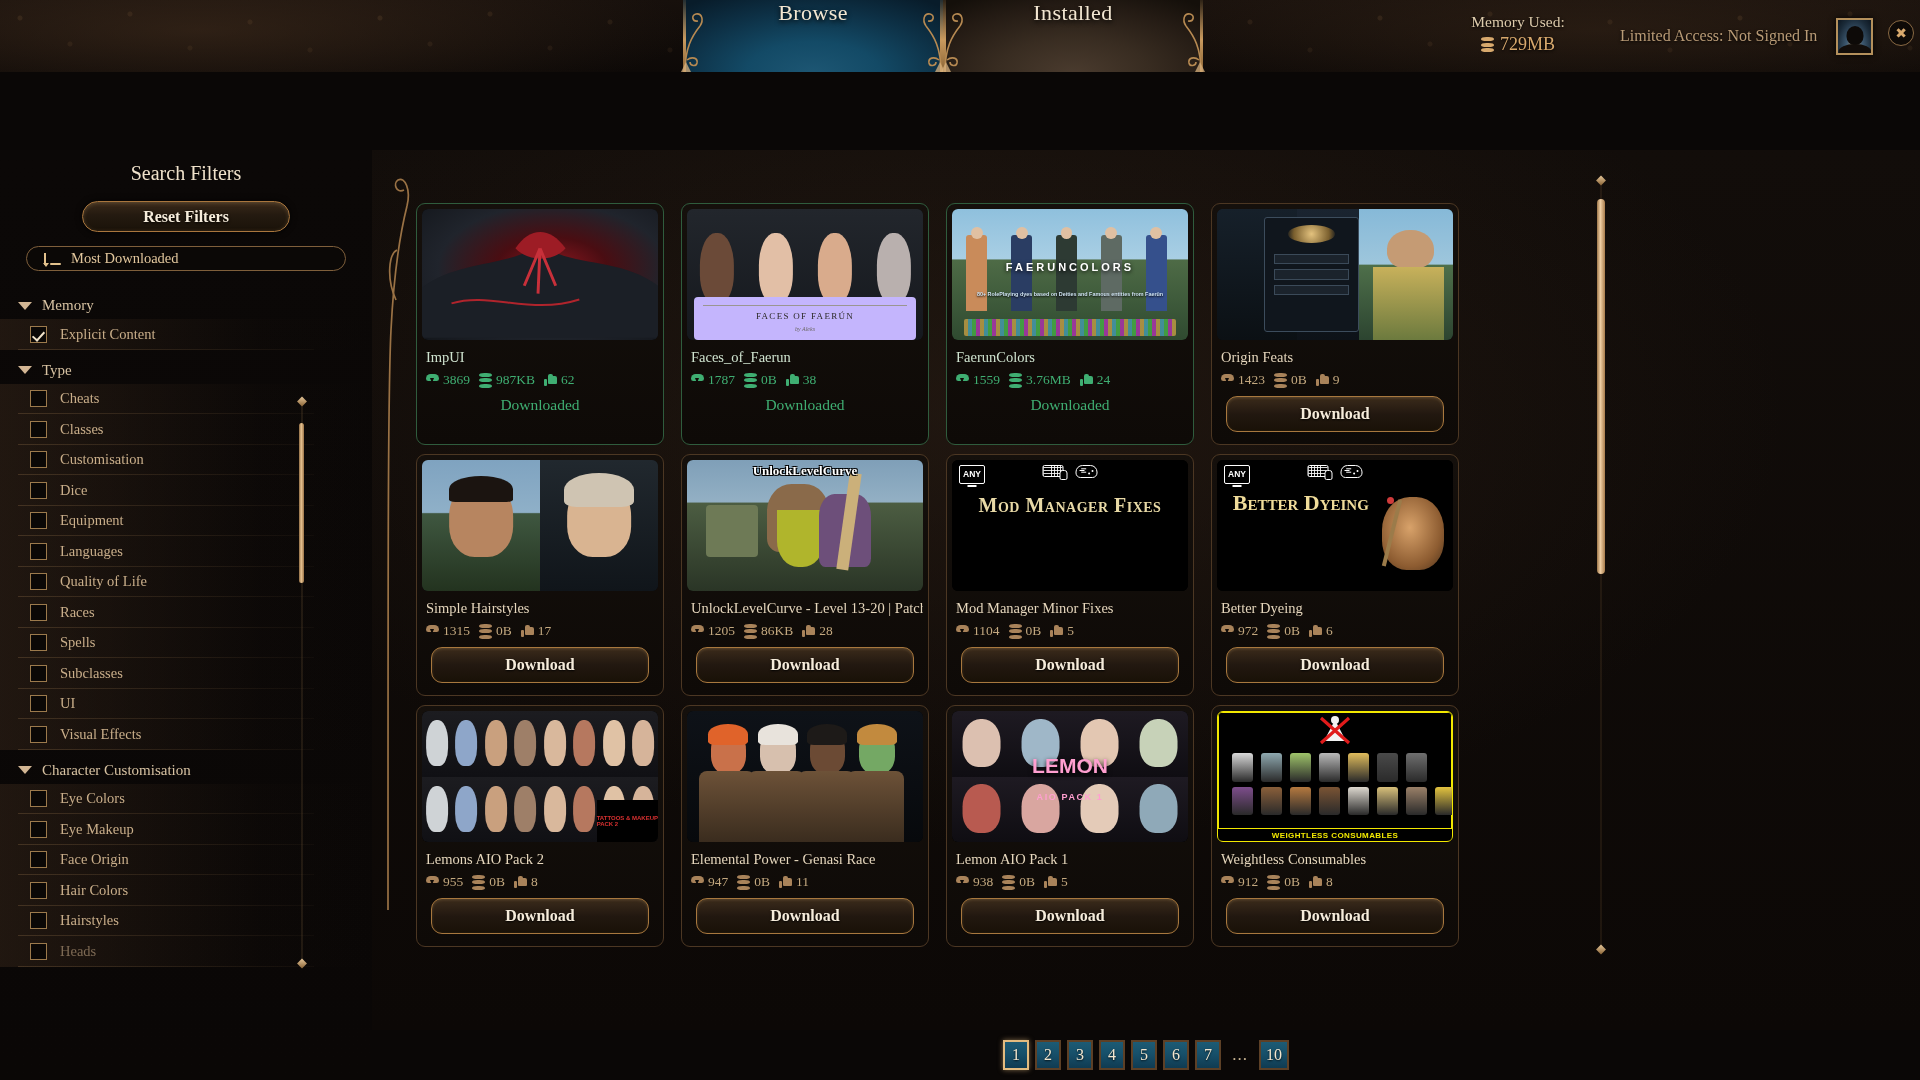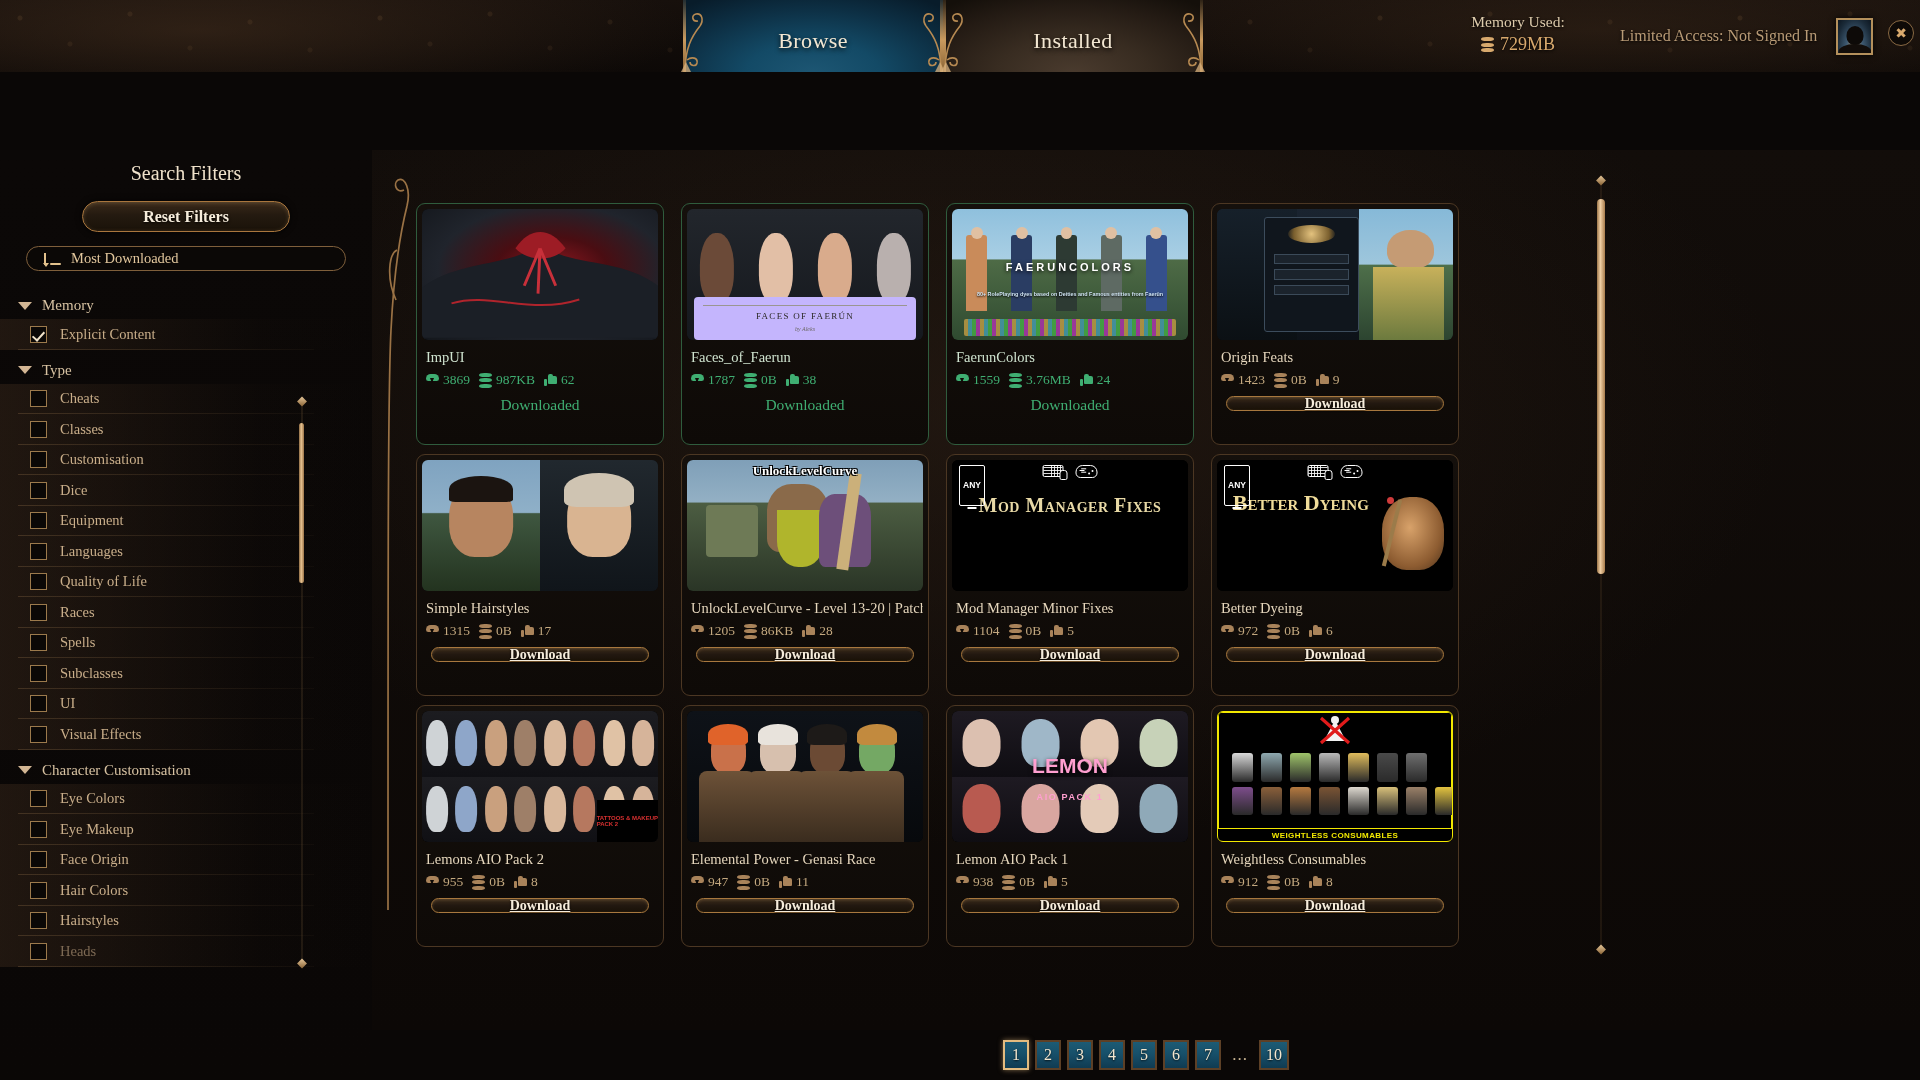--- a/index.html
+++ b/index.html
@@ -42,21 +42,21 @@
 
   
   #tabs {
     position: absolute; left: 683px; top: 0;
     width: 520px; height: 72px;
     display: flex;
   }
   .tab {
     position: relative;
     width: 260px; height: 86px;
-    display: flex; align-items: center; justify-content: center;
+    display: flex; align-items: flex-start; justify-content: center;
     cursor: pointer;
   }
   .tab .tab-label {
     position: relative; z-index: 4;
     font-size: 22px;
     color: #f3e7d2;
     letter-spacing: .4px;
     text-shadow: 0 2px 5px rgba(0,0,0,.95);
     margin-bottom: 4px;
   }
@@ -383,51 +383,50 @@
   .like-icon s {
     position: absolute; left: 0; top: 4.5px; width: 3px; height: 7px;
     background: currentColor; border-radius: 1px;
   }
   .status-downloaded {
     margin-top: 8px; text-align: center;
     font-size: 15.5px; color: #3fae72;
   }
   .dl-button {
     margin: 8px auto 0;
-    width: 218px; height: 15px;
+    width: 218px; height: 36px;
     border: 1.3px solid #a8783e;
     border-radius: 11px;
     background: linear-gradient(#3b2b1b 0%, #221810 50%, #191107 100%);
     box-shadow: inset 0 1px 3px rgba(215,175,115,.22);
     display: flex; align-items: center; justify-content: center;
-    font-size: 14px; font-weight: bold; color: #f6ecdb;
+    font-size: 16px; font-weight: bold; color: #f6ecdb;
     text-shadow: 0 1px 2px #000;
     cursor: pointer;
-    text-decoration: underline;
   }
 
   
   .art { position: absolute; inset: 0; }
   .strip { position: absolute; top: 0; bottom: 0; }
   .portrait-face {
     position: absolute; left: 50%; transform: translateX(-50%);
     border-radius: 46% 46% 40% 40%;
   }
   .caption-bar {
     position: absolute; left: 0; right: 0; bottom: 0;
     text-align: center;
     font-family: "Liberation Sans", sans-serif;
     font-weight: bold;
   }
   .badge-any {
     position: absolute; left: 7px; top: 5px;
     font-family: "Liberation Sans", sans-serif;
     font-size: 8.5px; font-weight: bold; color: #fff;
     border: 1.4px solid #fff; border-radius: 2px;
-    padding: 15px 3px; line-height: 1;
+    padding: 4px 3px; line-height: 1;
     z-index: 3;
   }
   .badge-any::after {
     content: ""; position: absolute; left: 50%; bottom: -4px;
     transform: translateX(-50%);
     width: 9px; height: 2px; background: #fff;
   }
   .plat-icons {
     position: absolute; left: 50%; top: 5px; transform: translateX(-50%);
     display: flex; gap: 8px; z-index: 3;

